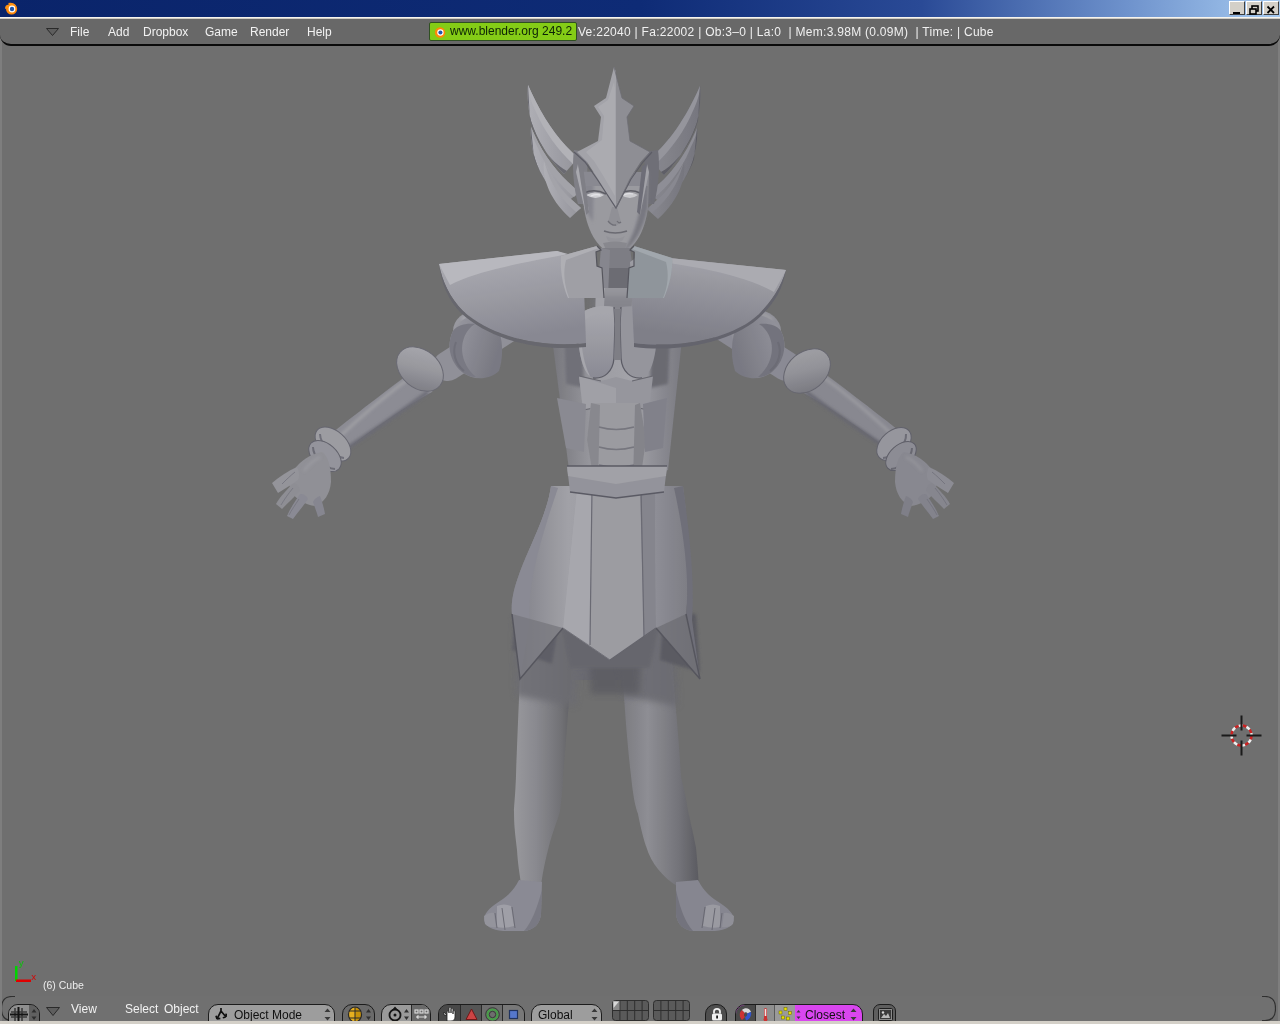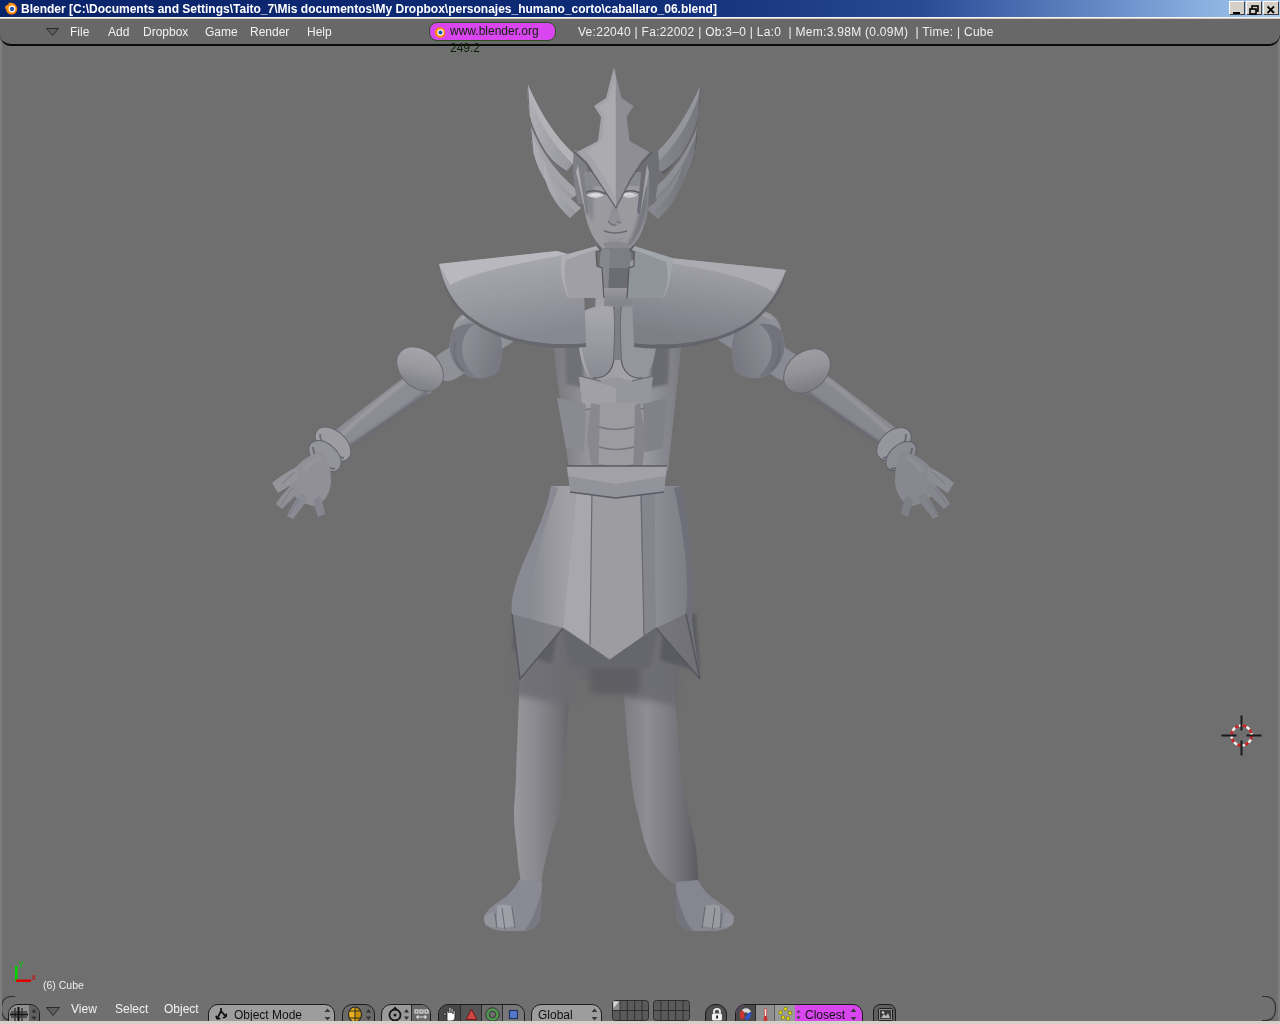--- a/index.html
+++ b/index.html
@@ -12,22 +12,22 @@
   #titletext { position:absolute; left:21px; top:1.5px; color:#fff; font-size:12px; font-weight:bold; white-space:nowrap; letter-spacing:0px; }
   .winbtn { position:absolute; top:1px; width:16px; height:14px; background:#d4d0c8;
     border-top:1px solid #ffffff; border-left:1px solid #ffffff;
     border-right:1px solid #404040; border-bottom:1px solid #404040; }
   #beigeline { z-index:3; position:absolute; left:0; top:17px; width:1280px; height:2px; background:linear-gradient(to bottom,#f6f4ee 50%,#cfcbc3 50%); }
 
   
   #topheader { z-index:3; position:absolute; left:0; top:19px; width:1280px; height:27px;
     background:#686868; border-bottom:2px solid #0a0a0a; border-radius:0 0 11px 11px; }
   .menutext { position:absolute; top:6px; color:#f2f2f2; font-size:12px; }
-  #greenbox { position:absolute; left:429px; top:3px; width:127px; height:19px; background:#d946ef;
-    border:1px solid #2f4f22; border-radius:8px; color:#0c2206; font-size:12px; line-height:17px; padding-left:20px; }
+  #greenbox { position:absolute; left:429px; top:3px; width:148px; height:19px; background:#84cc16;
+    border:1px solid #2f4f22; border-radius:2px; color:#0c2206; font-size:12px; line-height:17px; padding-left:20px; }
   #stats { position:absolute; left:578px; top:6px; color:#f0f0f0; font-size:12px; letter-spacing:0.28px; white-space:nowrap; }
 
   
   #viewport { z-index:0; position:absolute; left:0; top:46px; width:1280px; height:975px; background:#6f6f6f; }
 
   
   #bottomheader { position:absolute; left:1px; top:950px; width:1275px; height:25px;
     background:#707070; border-radius:10px; }
   #bottomstrip { z-index:3; position:absolute; left:0; top:1021px; width:1280px; height:3px; background:#d4d0c8; }
 
@@ -341,21 +341,20 @@
   </g>
   </svg>
 
   <div id="titlebar">
     <svg style="position:absolute;left:4px;top:2px" width="14" height="14" viewBox="0 0 14 14">
       <circle cx="7.6" cy="7" r="5.6" fill="#ff8808"></circle>
       <path d="M1,7 Q1,2 6,3 L4,1 Q10,0 12,4 L8,4 Z" fill="#ff9010"></path>
       <circle cx="8" cy="7" r="3.4" fill="#ffffff"></circle>
       <circle cx="8" cy="7" r="2.2" fill="#2255aa"></circle>
     </svg>
-    <div id="titletext">Blender [C:\Documents and Settings\Taito_7\Mis documentos\My Dropbox\personajes_humano_corto\caballaro_06.blend]</div>
     <div class="winbtn" style="left:1229px"><svg width="14" height="12">
           <rect x="3" y="8" width="7" height="2" fill="#000"></rect>
         </svg></div>
     <div class="winbtn" style="left:1246px"><svg width="14" height="12">
           <rect x="5" y="2" width="6" height="5" fill="none" stroke="#000" stroke-width="1.6"></rect>
           <rect x="3" y="5" width="6" height="5" fill="#d4d0c8" stroke="#000" stroke-width="1.6"></rect>
         </svg></div>
     <div class="winbtn" style="left:1263px"><svg width="14" height="12">
           <path d="M3.5,2.5 L10,9 M10,2.5 L3.5,9" stroke="#000" stroke-width="1.8"></path>
         </svg></div>
@@ -402,21 +401,21 @@
           <svg width="10" height="19">
               <path d="M5,4 L7.5,7.5 L2.5,7.5 Z" fill="#2e2e2e"></path>
               <path d="M5,15 L2.5,11.5 L7.5,11.5 Z" fill="#2e2e2e"></path>
             </svg>
         </div>
       </div>
       <svg style="position:absolute;left:45px;top:11px" width="14" height="9" viewBox="0 0 14 9">
           <path d="M0.5,0.5 L13.5,0.5 L7,8.5 Z" fill="#5e5e5e" stroke="#2a2a2a" stroke-width="1"></path>
         </svg>
       <div class="btext" style="left:70px">View</div>
-      <div class="btext" style="left:114px">Select</div>
+      <div class="btext" style="left:124px">Select</div>
       <div class="btext" style="left:163px">Object</div>
 
       <div class="pill" style="left:207px; width:127px; background:#9d9d9d;">
         <svg width="22" height="19" style="margin-left:3px">
             <path d="M5,14 L9,6 M9,6 L14,12 M9,6 L9,3 M5,14 l-1,-3.2 M5,14 l3.3,-0.6 M14,12 l-3.2,0.8 M14,12 l0.2,-3.4" stroke="#101010" stroke-width="1.7" fill="none"></path>
           </svg>
         <span class="ptext" style="margin-top:3px">Object Mode</span>
         <div style="position:absolute;right:0;width:13px;height:19px;">
           <svg width="13" height="19">
               <path d="M6.5,3.5 L9.5,7 L3.5,7 Z M6.5,15.5 L3.5,12 L9.5,12 Z" fill="#3a3a3a"></path>

